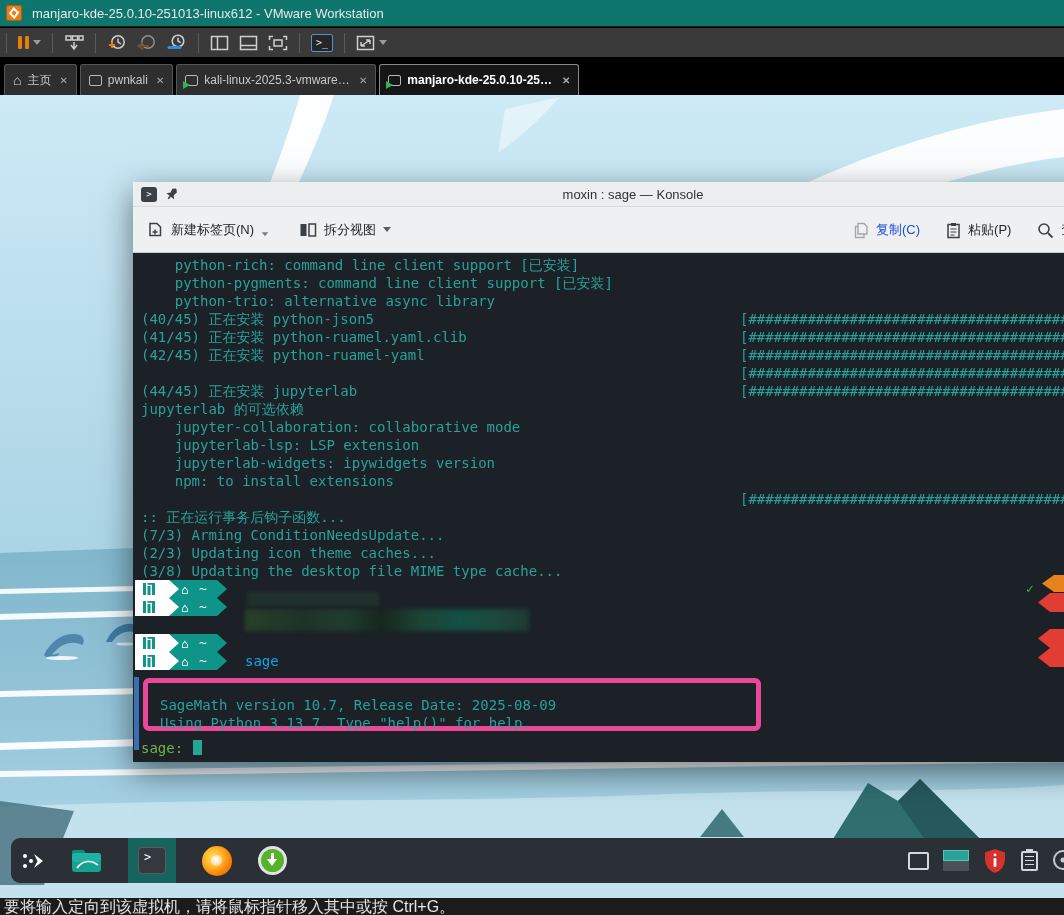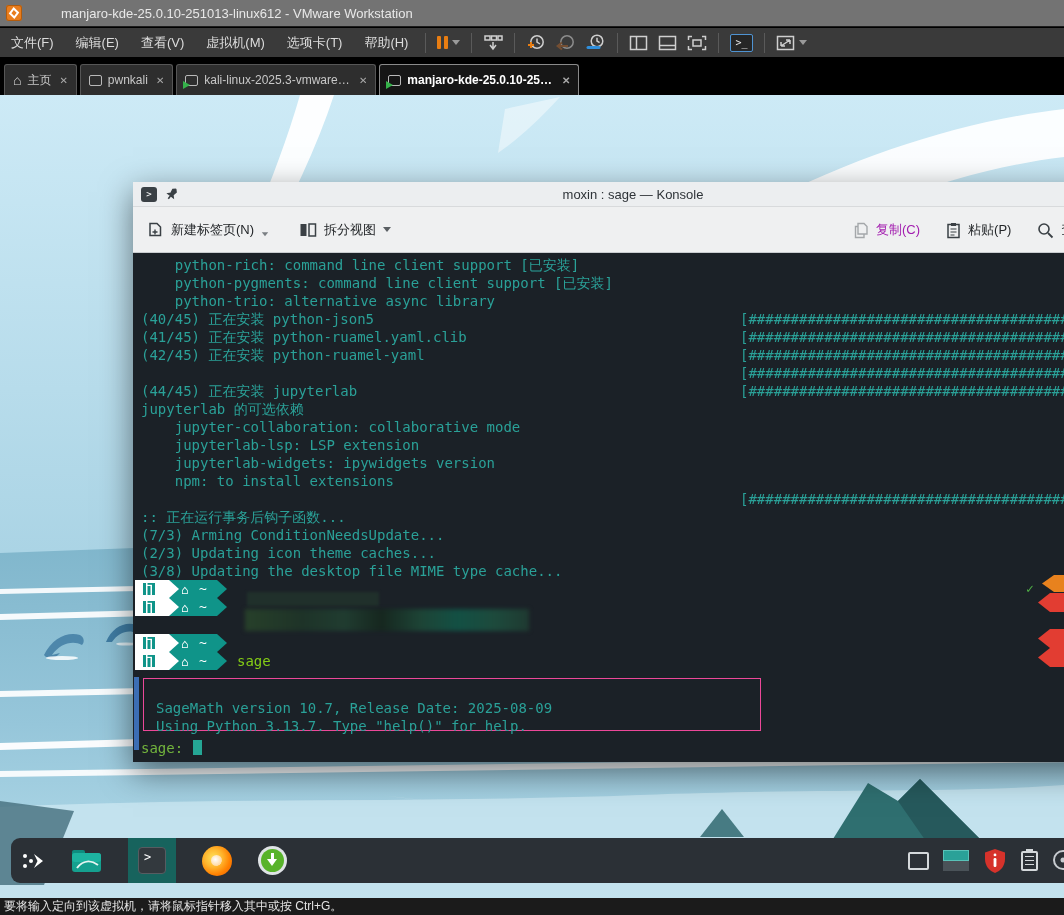--- a/index.html
+++ b/index.html
@@ -1,20 +1,20 @@
 <!DOCTYPE html>
 <html><head>
 <meta charset="utf-8">
 <style>
   * { margin:0; padding:0; box-sizing:border-box; }
   body { font-family:"Liberation Sans", sans-serif; background:#222; }
   .vmware { position:relative; width:1064px; height:915px; overflow:hidden; background:#000; }
 
   
-  .titlebar { position:absolute; left:0; top:0; width:100%; height:27px; background:#737373; border-bottom:1px solid #1c1c1c; display:flex; align-items:center;gap:29px; }
+  .titlebar { position:absolute; left:0; top:0; width:100%; height:27px; background:#0f766e; border-bottom:1px solid #1c1c1c; display:flex; align-items:center; }
   .vm-logo { width:16px; height:16px; margin:0 10px 0 6px; background:#e87d1e; border-radius:3px; position:relative; box-shadow:inset 0 0 0 1px #b35c0d; }
   .vm-logo i { position:absolute; left:4px; top:4px; width:8px; height:8px; border:2px solid #fff; transform:rotate(45deg) skew(8deg); }
   .vm-title { color:#e8e8e8; font-size:13px; }
 
   
   .menubar { position:absolute; left:0; top:28px; width:100%; height:29px; background:#3a3a3a; display:flex; align-items:center; color:#dcdcdc; font-size:13px; }
   .menu-item { padding:4px 11px; cursor:default; }
   .tb-sep { width:1px; height:20px; background:#5a5a5a; margin:0 6px; }
   .tbtn { display:flex; align-items:center; justify-content:center; height:24px; padding:0 5px; }
   .pause-bars { display:flex; gap:3px; }
@@ -37,21 +37,21 @@
   .screen { position:absolute; left:0; top:95px; width:1064px; height:803px; overflow:hidden; background:#aed6e8; }
   .wallpaper { position:absolute; left:0; top:0; }
 
   
   .konsole { position:absolute; left:133px; top:87px; width:1000px; height:580px; box-shadow:0 10px 30px rgba(0,0,0,.5); }
   .k-titlebar { position:absolute; left:0; top:0; width:100%; height:25px; background:#eceef0; border-bottom:1px solid #d8dadc; display:flex; align-items:center; }
   .k-appicon { width:16px; height:15px; background:#3a4045; border-radius:3px; margin:0 8px 0 8px; color:#fff; font-family:"DejaVu Sans Mono", monospace; font-size:9px; line-height:14px; text-align:center; }
   .k-title { position:absolute; left:0; right:0; text-align:center; color:#2e3338; font-size:13px; }
   .k-toolbar { position:absolute; left:0; top:25px; width:100%; height:46px; background:#eff0f1; border-bottom:1px solid #c9cccf; display:flex; align-items:center; padding-left:14px; gap:30px; color:#232629; font-size:13px; }
   .k-btn { display:flex; align-items:center; gap:7px; }
-  .k-btn.disabled { color:#a21caf; }
+  .k-btn.disabled { color:#1d4ed8; }
   .k-btn .chev { width:0; height:0; border-left:4px solid transparent; border-right:4px solid transparent; border-top:5px solid #5a5f63; }
   .k-btn .chev.sm { transform:scale(.8) translateY(6px); border-top-color:#7a7f83; }
   .k-right { position:absolute; left:720px; top:25px; height:46px; display:flex; align-items:center; gap:26px; color:#232629; font-size:13px; }
 
   
   .term { position:absolute; left:0; top:71px; width:100%; height:509px; background:#1b2127; overflow:hidden; font-family:"DejaVu Sans Mono", monospace; font-size:14px; line-height:18px; color:#2aa198; }
   .term-content { position:absolute; left:8px; top:3px; right:0; }
   .term-line { height:18px; white-space:pre; position:relative; }
   .pbar { position:absolute; left:599px; top:0; white-space:pre; }
 
@@ -60,25 +60,25 @@
   .seg-teal { position:absolute; left:34px; top:0; width:58px; height:18px; background:#0f9489; clip-path:polygon(0 0,48px 0,58px 50%,48px 100%,0 100%); color:#fff; }
   .seg-teal .home { position:absolute; left:12px; top:1px; font-size:12px; }
   .seg-teal .tilde { position:absolute; left:30px; top:0; font-size:13px; }
   .seg-white { position:absolute; left:0; top:0; width:44px; height:18px; background:#fff; clip-path:polygon(0 0,34px 0,44px 50%,34px 100%,0 100%); z-index:2; }
   .seg-white svg { position:absolute; left:8px; top:3px; }
 
   .redact1 { position:absolute; left:114px; top:339px; width:132px; height:14px; background:#20302b; filter:blur(1.5px); }
   .redact2 { position:absolute; left:112px; top:356px; width:284px; height:22px;
     background:linear-gradient(90deg,#27402a,#1e3328 20%,#203c30 35%,#16271f 48%,#1d4436 62%,#135044 75%,#1d4a3c 88%,#1f3a31); filter:blur(2px); }
 
-  .cmd-sage { position:absolute; left:104px; top:399px; color:#84cc16; }
+  .cmd-sage { position:absolute; left:112px; top:399px; color:#0ea5e9; }
   .r-check { position:absolute; left:893px; top:327px; color:#4fae46; font-size:13px; }
   .r-seg { position:absolute; width:300px; clip-path:polygon(0 50%,12px 0,100% 0,100% 100%,12px 100%); }
 
-  .sage-box { position:absolute; left:10px; top:425px; width:618px; height:53px; border:1px solid #ec4899; border-radius:0; padding:20px 0 0 12px; }
+  .sage-box { position:absolute; left:10px; top:425px; width:618px; height:53px; border:5px solid #ec4899; border-radius:6px; padding:13px 0 0 12px; }
   .sage-box div { height:18px; white-space:pre; }
   .blue-bar { position:absolute; left:1px; top:424px; width:5px; height:73px; background:#3c6eb4; }
   .sage-line { position:absolute; left:8px; top:486px; color:#72b43d; white-space:pre; }
   .cursor { display:inline-block; width:9px; height:15px; background:#25a695; vertical-align:-2px; margin-left:1px; }
 
   
   .panel { position:absolute; left:11px; top:743px; width:1200px; height:45px; background:#2b3036; border-radius:9px; }
   .panel-icons { position:absolute; left:10px; top:0; height:45px; display:flex; align-items:center; gap:26px; }
   .k-task { width:48px; height:45px; background:#17635d; display:flex; align-items:center; justify-content:center; }
   .k-task .sq { width:28px; height:27px; background:#33393e; border:1px solid #565c61; border-radius:4px; color:#fff; font-family:"DejaVu Sans Mono", monospace; font-size:12px; padding:2px 0 0 5px; }
@@ -91,43 +91,35 @@
   .tray { position:absolute; left:897px; top:0; height:45px; display:flex; align-items:center; gap:14px; }
   .t-win { width:21px; height:18px; border:2px solid #d4d8db; border-radius:2px; }
   .t-disp { width:26px; height:21px; display:flex; flex-direction:column; }
   .t-disp i { height:11px; background:#2aa198; border:1px solid #59c2b8; }
   .t-disp b { height:10px; background:#4a5258; }
   .t-clip { width:17px; height:20px; border:2px solid #d4d8db; border-radius:2px; position:relative; }
   .t-clip:before { content:""; position:absolute; left:2px; top:3px; width:9px; height:1.5px; background:#d4d8db; box-shadow:0 4px 0 #d4d8db, 0 8px 0 #d4d8db; }
   .t-clip:after { content:""; position:absolute; left:3px; top:-4px; width:7px; height:3px; background:#d4d8db; }
 
   
-  .statusbar { position:absolute; left:0; top:898px; width:100%; height:17px; background:#1b1b1b; color:#e4e4e4; font-size:12px; line-height:17px; padding-left:4px; }
+  .statusbar { position:absolute; left:0; top:898px; width:100%; height:17px; background:#1b1b1b; color:#e4e4e4; font-size:16px; line-height:17px; padding-left:4px; }
 </style>
 </head>
 <body>
 
 <div class="vmware">
 
   <div class="titlebar">
     <span class="vm-logo">
         <i></i>
       </span>
     <span class="vm-title">manjaro-kde-25.0.10-251013-linux612 - VMware Workstation</span>
   </div>
 
   <div class="menubar">
-    <div style="display:flex">
-        <span class="menu-item">文件(F)</span>
-        <span class="menu-item">编辑(E)</span>
-        <span class="menu-item">查看(V)</span>
-        <span class="menu-item">虚拟机(M)</span>
-        <span class="menu-item">选项卡(T)</span>
-        <span class="menu-item">帮助(H)</span>
-      </div>
     <span class="tb-sep"></span>
     <span class="tbtn">
         <span class="pause-bars">
           <i></i>
           <i></i>
         </span>
         <span class="caret"></span>
       </span>
     <span class="tb-sep"></span>
     <span class="tbtn">

